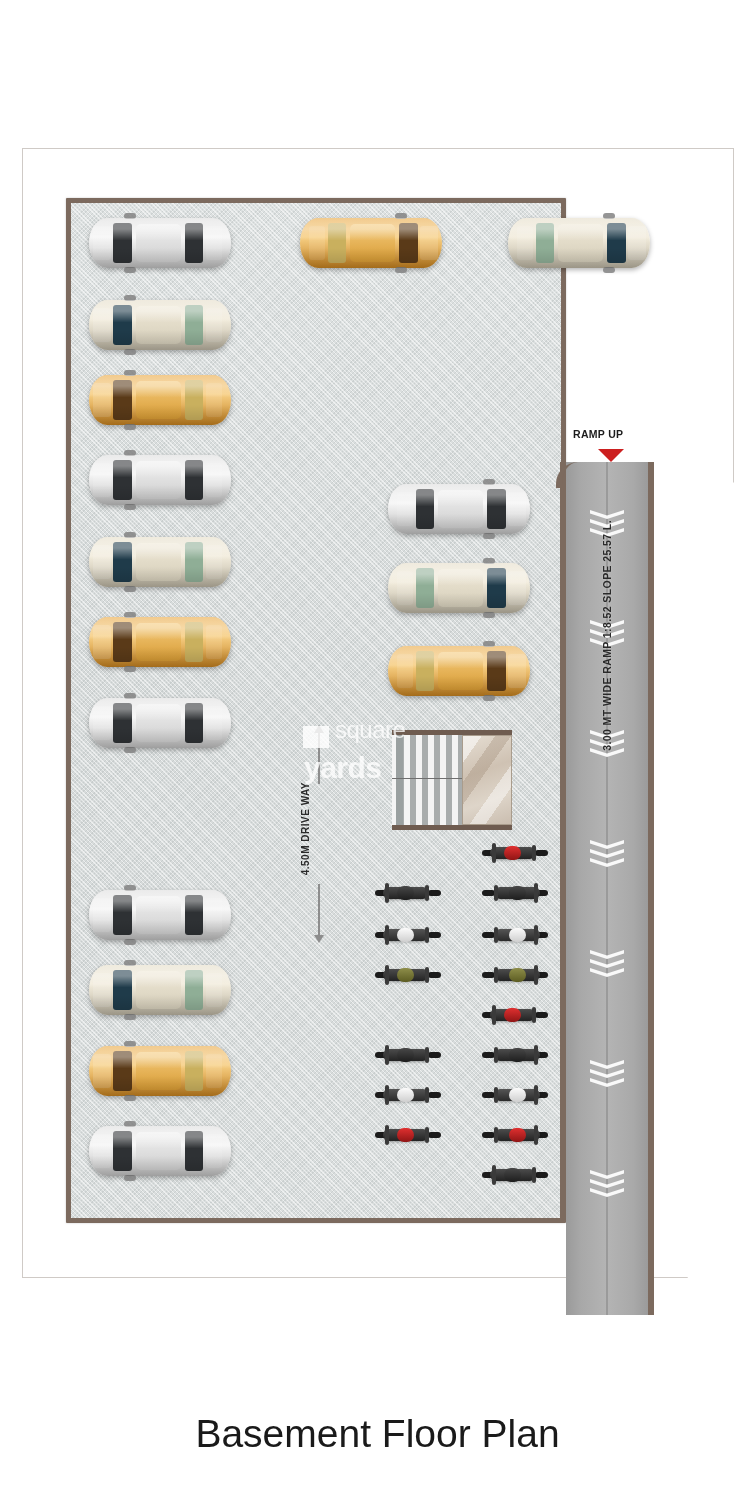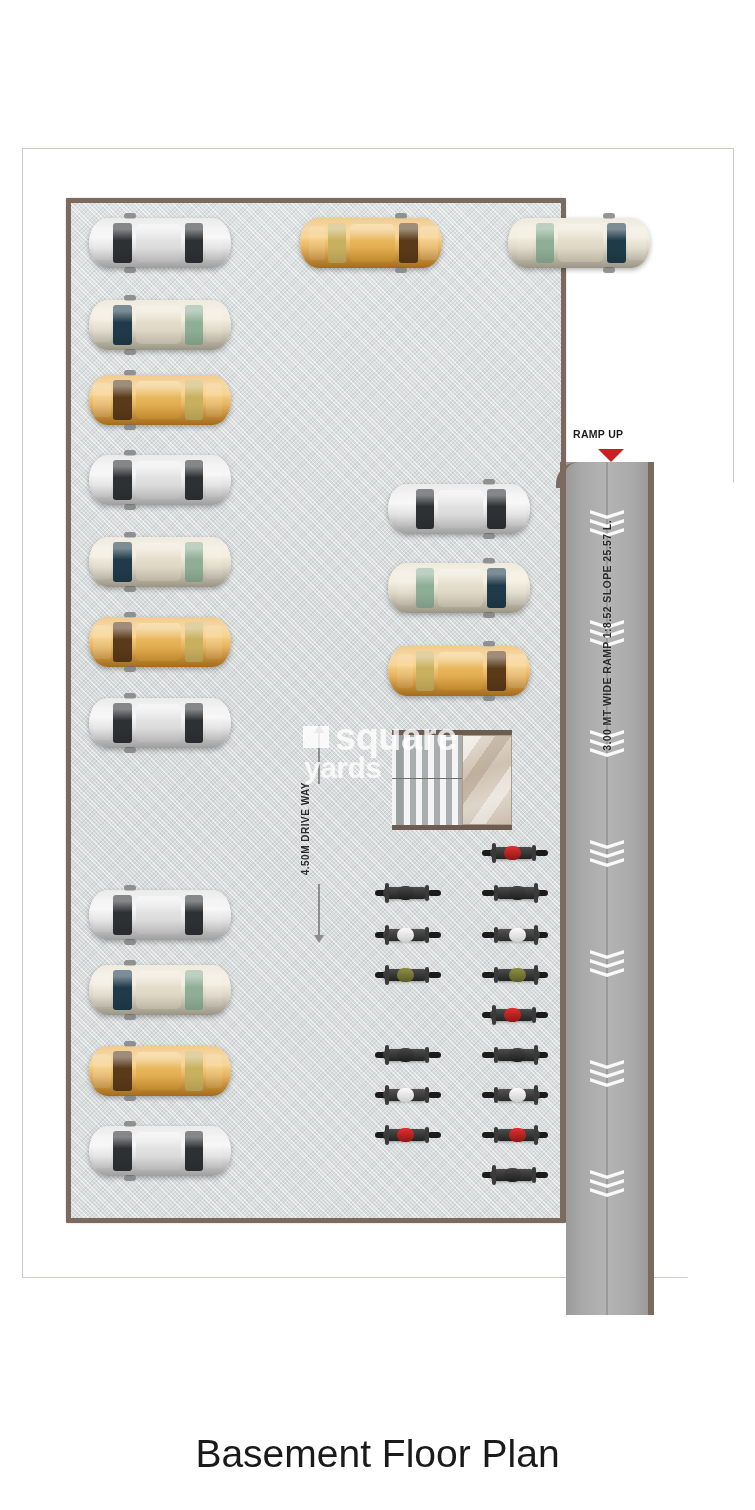--- a/index.html
+++ b/index.html
@@ -80,21 +80,21 @@
          linear-gradient(125deg, rgba(255,255,255,.55) 0 18%, rgba(0,0,0,0) 18% 30%, rgba(160,140,120,.35) 30% 44%, rgba(0,0,0,0) 44% 62%, rgba(255,255,255,.45) 62% 76%, rgba(0,0,0,0) 76%),
          linear-gradient(160deg,#e6ded3 0%,#cfc2b3 40%,#ded5c9 70%,#c9bcae 100%);}
   #lift-border{position:absolute;left:70px;top:5px;right:0;bottom:5px;
        border:1px solid #a99c8c;box-sizing:border-box;}
 
   
   #watermark{position:absolute;left:300px;top:716px;width:210px;height:86px;
        pointer-events:none;}
   #wm-sq{position:absolute;left:3px;top:10px;width:26px;height:22px;
        background:rgba(255,255,255,.82);}
-  #wm-l1{position:absolute;left:35px;top:2px;font-size:38px;font-weight:bold;
+  #wm-l1{position:absolute;left:35px;top:2px;font-size:24px;font-weight:normal;
        color:rgba(255,255,255,.78);letter-spacing:-.5px;line-height:1;}
   #wm-l2{position:absolute;left:4px;top:37px;font-size:30px;font-weight:bold;
        color:rgba(255,255,255,.78);letter-spacing:-.5px;line-height:1;}
 
   
   .car{position:absolute;width:148px;height:62px;}
   .car .body{position:absolute;left:3px;top:6px;right:3px;bottom:6px;border-radius:19px/26px;
        box-shadow:0 2px 5px rgba(0,0,0,.30);}
   .car .roof{position:absolute;left:34%;top:12px;width:30%;bottom:12px;border-radius:5px;}
   .car .wsF{position:absolute;left:18%;top:11px;width:13%;bottom:11px;border-radius:3px;}
@@ -139,21 +139,21 @@
        background:#3a3a3a;}
   .moto.dark  .mtank{background:linear-gradient(180deg,#484848,#1d1d1d);}
   .moto.red   .mtank{background:linear-gradient(180deg,#e03030,#901515);}
   .moto.white .mtank{background:linear-gradient(180deg,#fbfbfb,#cfcfcf);}
   .moto.white .mbody{background:linear-gradient(180deg,#555,#2a2a2a);}
   .moto.olive .mtank{background:linear-gradient(180deg,#8e8e4a,#5c5c22);}
   .moto.flip{transform:scaleX(-1);}
 
   
   #caption{position:absolute;left:0;top:1412px;width:755px;text-align:center;
-       font-size:39px;color:#1a1a1a;font-family:"Liberation Sans",sans-serif;margin-top:20px;}
+       font-size:39px;color:#1a1a1a;font-family:"Liberation Sans",sans-serif;}
 </style>
 </head>
 <body>
 
 <div id="outer-frame"></div>
 
 <div id="floor-slab">
   <div id="floor-wall"></div>
   <div id="floor-surface"></div>
 </div>

